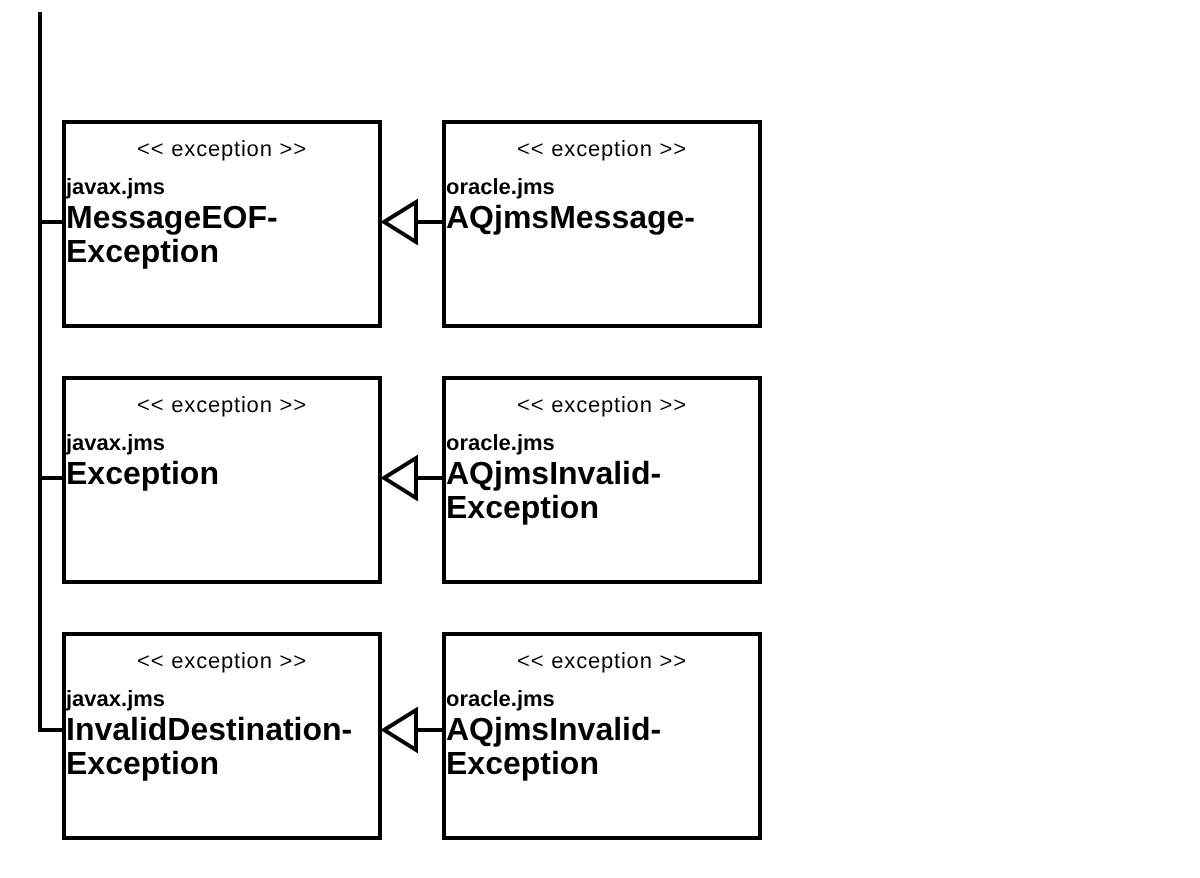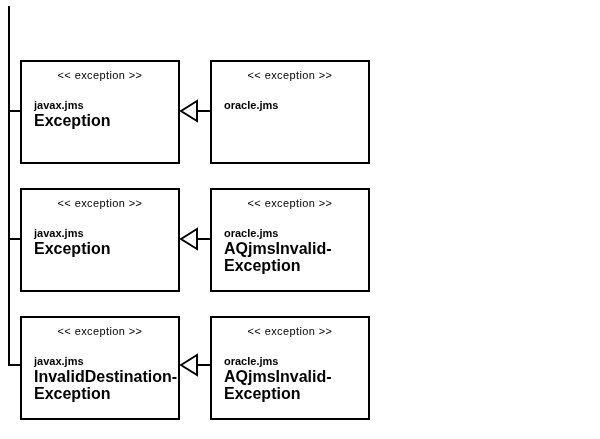--- a/index.html
+++ b/index.html
@@ -10,21 +10,21 @@
   body {
     width: 600px;
     height: 439px;
     position: relative;
     overflow: hidden;
     font-family: "Liberation Sans", sans-serif;
     color: #000000;
   }
   #diagram-canvas {
     position: absolute;
-    left: 4px;
+    left: 15px;
     top: 0;
     width: 492px;
     height: 439px;
     background: #ffffff;
   }
   .uml-class-box {
     position: absolute;
     box-sizing: border-box;
     border: 2px solid #000000;
     background: #ffffff;
@@ -32,22 +32,21 @@
   }
   .stereotype {
     text-align: center;
     font-size: 11px;
     font-weight: normal;
     letter-spacing: 0.4px;
     margin-top: 7px;
     white-space: nowrap;
   }
   .class-body {
-    padding-left: 12px;
-    margin-top: 18px;
+    margin-top: 7px;
   }
   .package-name {
     font-size: 11px;
     font-weight: bold;
     line-height: 13px;
     white-space: nowrap;
   }
   .class-name {
     font-size: 16px;
     font-weight: bold;
@@ -74,35 +73,37 @@
 
   <div class="trunk-line" style="left:4px; top:6px; width:2px; height:360px;"></div>
   <div class="connector-h" style="left:4px; top:110px; width:14px;"></div>
   <div class="connector-h" style="left:4px; top:238px; width:14px;"></div>
   <div class="connector-h" style="left:4px; top:364px; width:14px;"></div>
 
   <div class="uml-class-box" style="left:16px; top:60px; width:160px; height:104px;">
     <div class="stereotype">&lt;&lt; exception &gt;&gt;</div>
     <div class="class-body">
       <div class="package-name">javax.jms</div>
+      <div class="class-name">MessageEOF-</div>
       <div class="class-name">Exception</div>
     </div>
   </div>
 
   <div class="gen-arrow" style="left:176px; top:96px; width:30px; height:30px;">
     <svg width="30" height="30" viewBox="0 0 30 30">
       <polygon points="1,15 17,5 17,25" fill="#ffffff" stroke="#000000" stroke-width="2"></polygon>
       <line x1="17" y1="15" x2="30" y2="15" stroke="#000000" stroke-width="2"></line>
     </svg>
   </div>
 
   <div class="uml-class-box" style="left:206px; top:60px; width:160px; height:104px;">
     <div class="stereotype">&lt;&lt; exception &gt;&gt;</div>
     <div class="class-body">
       <div class="package-name">oracle.jms</div>
+      <div class="class-name">AQjmsMessage-</div>
     </div>
   </div>
 
   <div class="uml-class-box" style="left:16px; top:188px; width:160px; height:104px;">
     <div class="stereotype">&lt;&lt; exception &gt;&gt;</div>
     <div class="class-body">
       <div class="package-name">javax.jms</div>
       <div class="class-name">Exception</div>
     </div>
   </div>

